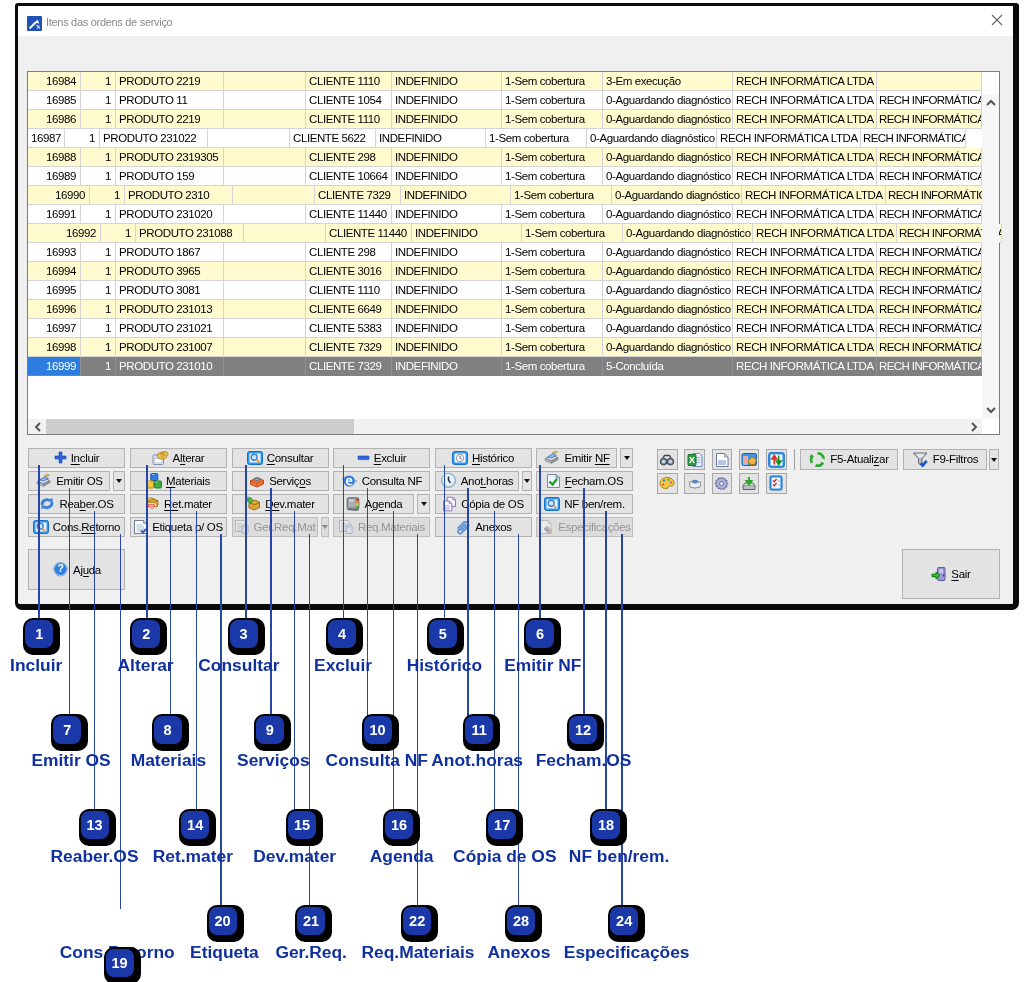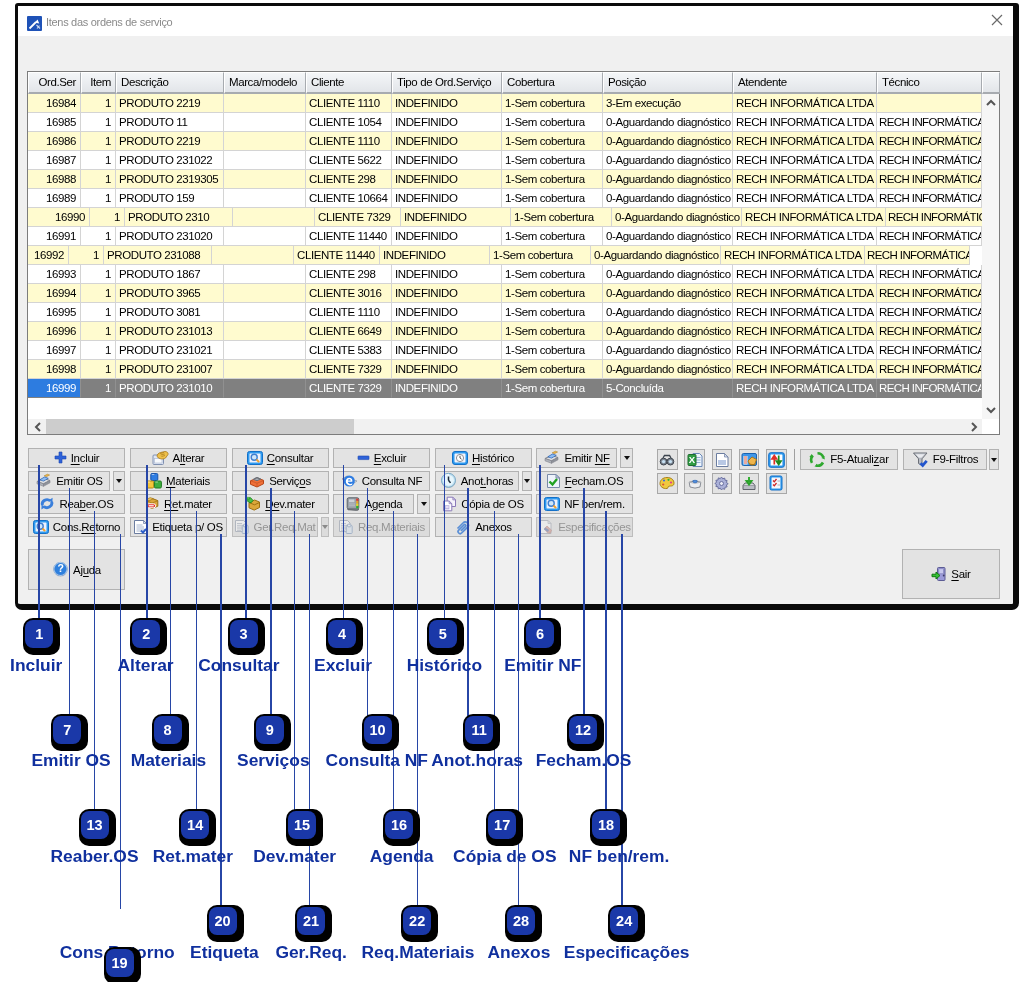--- a/index.html
+++ b/index.html
@@ -40,33 +40,20 @@
         <rect x="0" y="0" width="15" height="15" rx="1" fill="#1e52b7"></rect>
         <path d="M2.5 12.5L9 6" stroke="#fff" stroke-width="1.8"></path>
         <path d="M10.5 3.5l1.8 4-4.5-.8z" fill="#fff"></path>
         <path d="M9.5 9l3.5 3.5M10 12.5l2.5-2.8" stroke="#cdd8ee" stroke-width="1.1"></path>
       </svg></div>
     <div id="title" class="abs">Itens das ordens de serviço</div>
     <svg id="closex" class="abs" viewBox="0 0 12 12">
       <path d="M1 1l10 10M11 1L1 11" stroke="#6a6a6a" stroke-width="1.2"></path>
     </svg>
     <div id="grid" class="abs">
-      <div style="height:22px;display:flex;background:#e8e8e8">
-        <div class="gh" style="width:53px;text-align:right;">Ord.Ser</div>
-        <div class="gh" style="width:35px;text-align:right;">Item</div>
-        <div class="gh" style="width:108px;">Descrição</div>
-        <div class="gh" style="width:82px;">Marca/modelo</div>
-        <div class="gh" style="width:86px;">Cliente</div>
-        <div class="gh" style="width:110px;">Tipo de Ord.Serviço</div>
-        <div class="gh" style="width:101px;">Cobertura</div>
-        <div class="gh" style="width:130px;">Posição</div>
-        <div class="gh" style="width:144px;">Atendente</div>
-        <div class="gh" style="width:105px;">Técnico</div>
-        <div class="gh" style="width:18px"></div>
-      </div>
       <div class="row yellow">
         <div class="c num c0" style="width:53px">16984</div>
         <div class="c num " style="width:35px">1</div>
         <div class="c  " style="width:108px">PRODUTO 2219</div>
         <div class="c  " style="width:82px"></div>
         <div class="c  " style="width:86px">CLIENTE 1110</div>
         <div class="c  " style="width:110px">INDEFINIDO</div>
         <div class="c  " style="width:101px">1-Sem cobertura</div>
         <div class="c  " style="width:130px">3-Em execução</div>
         <div class="c  " style="width:144px">RECH INFORMÁTICA LTDA</div>
@@ -90,21 +77,21 @@
         <div class="c  " style="width:108px">PRODUTO 2219</div>
         <div class="c  " style="width:82px"></div>
         <div class="c  " style="width:86px">CLIENTE 1110</div>
         <div class="c  " style="width:110px">INDEFINIDO</div>
         <div class="c  " style="width:101px">1-Sem cobertura</div>
         <div class="c  " style="width:130px">0-Aguardando diagnóstico</div>
         <div class="c  " style="width:144px">RECH INFORMÁTICA LTDA</div>
         <div class="c tec " style="width:105px">RECH INFORMÁTICA</div>
       </div>
       <div class="row white">
-        <div class="c num c0" style="width:53px">16987</div>
+        <div class="c num c0" style="width:37px">16987</div>
         <div class="c num " style="width:35px">1</div>
         <div class="c  " style="width:108px">PRODUTO 231022</div>
         <div class="c  " style="width:82px"></div>
         <div class="c  " style="width:86px">CLIENTE 5622</div>
         <div class="c  " style="width:110px">INDEFINIDO</div>
         <div class="c  " style="width:101px">1-Sem cobertura</div>
         <div class="c  " style="width:130px">0-Aguardando diagnóstico</div>
         <div class="c  " style="width:144px">RECH INFORMÁTICA LTDA</div>
         <div class="c tec " style="width:105px">RECH INFORMÁTICA</div>
       </div>
@@ -150,21 +137,21 @@
         <div class="c  " style="width:108px">PRODUTO 231020</div>
         <div class="c  " style="width:82px"></div>
         <div class="c  " style="width:86px">CLIENTE 11440</div>
         <div class="c  " style="width:110px">INDEFINIDO</div>
         <div class="c  " style="width:101px">1-Sem cobertura</div>
         <div class="c  " style="width:130px">0-Aguardando diagnóstico</div>
         <div class="c  " style="width:144px">RECH INFORMÁTICA LTDA</div>
         <div class="c tec " style="width:105px">RECH INFORMÁTICA</div>
       </div>
       <div class="row yellow">
-        <div class="c num c0" style="width:41px">16992</div>
+        <div class="c num c0" style="width:73px">16992</div>
         <div class="c num " style="width:35px">1</div>
         <div class="c  " style="width:108px">PRODUTO 231088</div>
         <div class="c  " style="width:82px"></div>
         <div class="c  " style="width:86px">CLIENTE 11440</div>
         <div class="c  " style="width:110px">INDEFINIDO</div>
         <div class="c  " style="width:101px">1-Sem cobertura</div>
         <div class="c  " style="width:130px">0-Aguardando diagnóstico</div>
         <div class="c  " style="width:144px">RECH INFORMÁTICA LTDA</div>
         <div class="c tec " style="width:105px">RECH INFORMÁTICA</div>
       </div>

